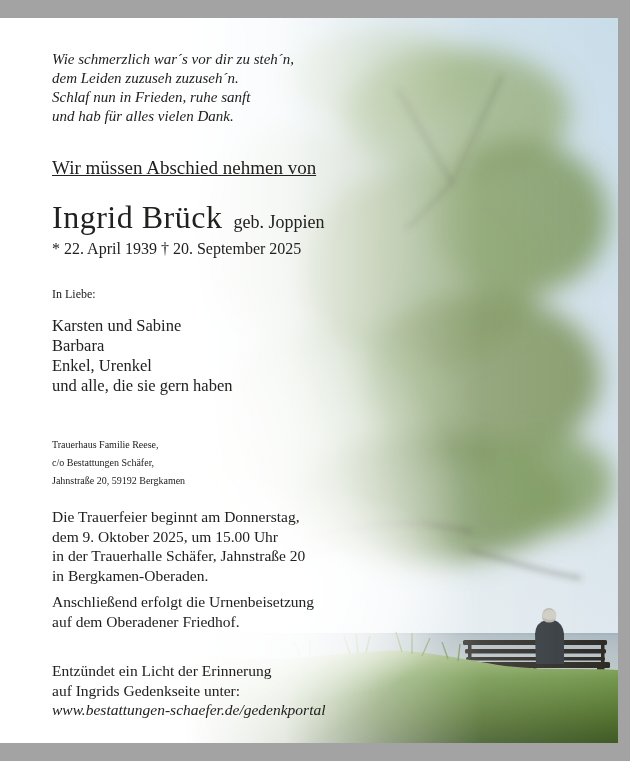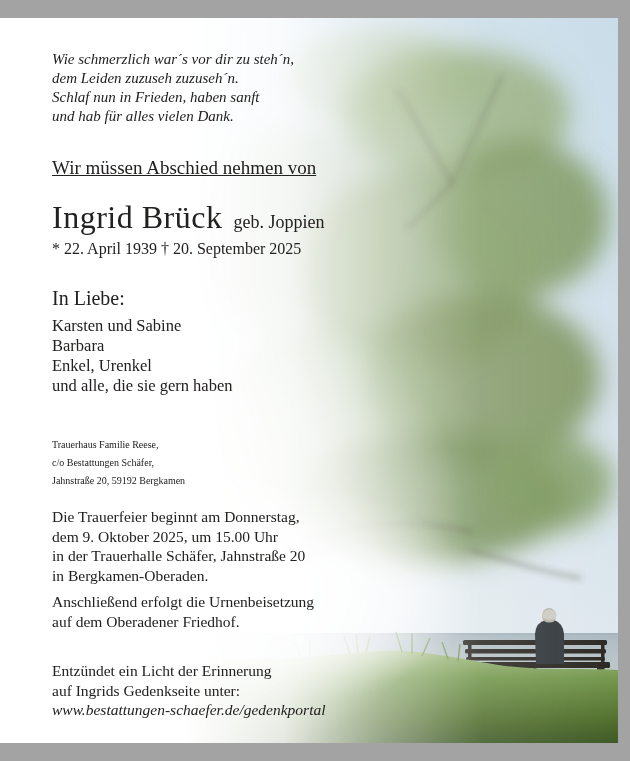--- a/index.html
+++ b/index.html
@@ -16,21 +16,21 @@
   }
   .photo svg{display:block;width:100%;height:100%;}
   .textlayer{position:absolute;left:0;top:0;width:100%;height:100%;}
   .tblock{position:absolute;left:52px;white-space:nowrap;}
   .poem{top:50px;font-style:italic;font-size:15px;line-height:19px;}
   .intro{top:157px;font-size:19px;text-decoration:underline;}
   .name-row{top:190px;display:flex;align-items:baseline;gap:11px;}
   .name{font-size:32px;line-height:42px;letter-spacing:0.5px;}
   .maiden{font-size:18px;margin-top:22px;}
   .dates{top:240px;font-size:16px;}
-  .inliebe{top:287px;font-size:20px;}
+  .inliebe{top:287px;font-size:12px;}
   .mourners{top:316px;font-size:16.5px;line-height:20px;}
   .address{top:436px;font-size:10px;line-height:18px;}
   .service{top:507px;font-size:15.5px;line-height:19.5px;}
   .burial{top:592px;font-size:15.5px;line-height:19.5px;}
   .memorial{top:661px;font-size:15.5px;line-height:19.5px;}
   .memorial .url{font-style:italic;}
 </style>
 </head>
 <body>
 
@@ -140,21 +140,21 @@
       <ellipse cx="175" cy="505" rx="290" ry="250" fill="url(#glow1)"></ellipse>
       <ellipse cx="285" cy="575" rx="190" ry="110" fill="url(#glow1)" opacity="0.8"></ellipse>
     </svg>
   </div>
 
   <div class="textlayer">
 
     <div class="tblock poem">
       <div>Wie schmerzlich war´s vor dir zu steh´n,</div>
       <div>dem Leiden zuzuseh zuzuseh´n.</div>
-      <div>Schlaf nun in Frieden, haben sanft</div>
+      <div>Schlaf nun in Frieden, ruhe sanft</div>
       <div>und hab für alles vielen Dank.</div>
     </div>
 
     <div class="tblock intro">Wir müssen Abschied nehmen von</div>
 
     <div class="tblock name-row">
       <span class="name">Ingrid Brück</span>
       <span class="maiden">geb. Joppien</span>
     </div>
 

